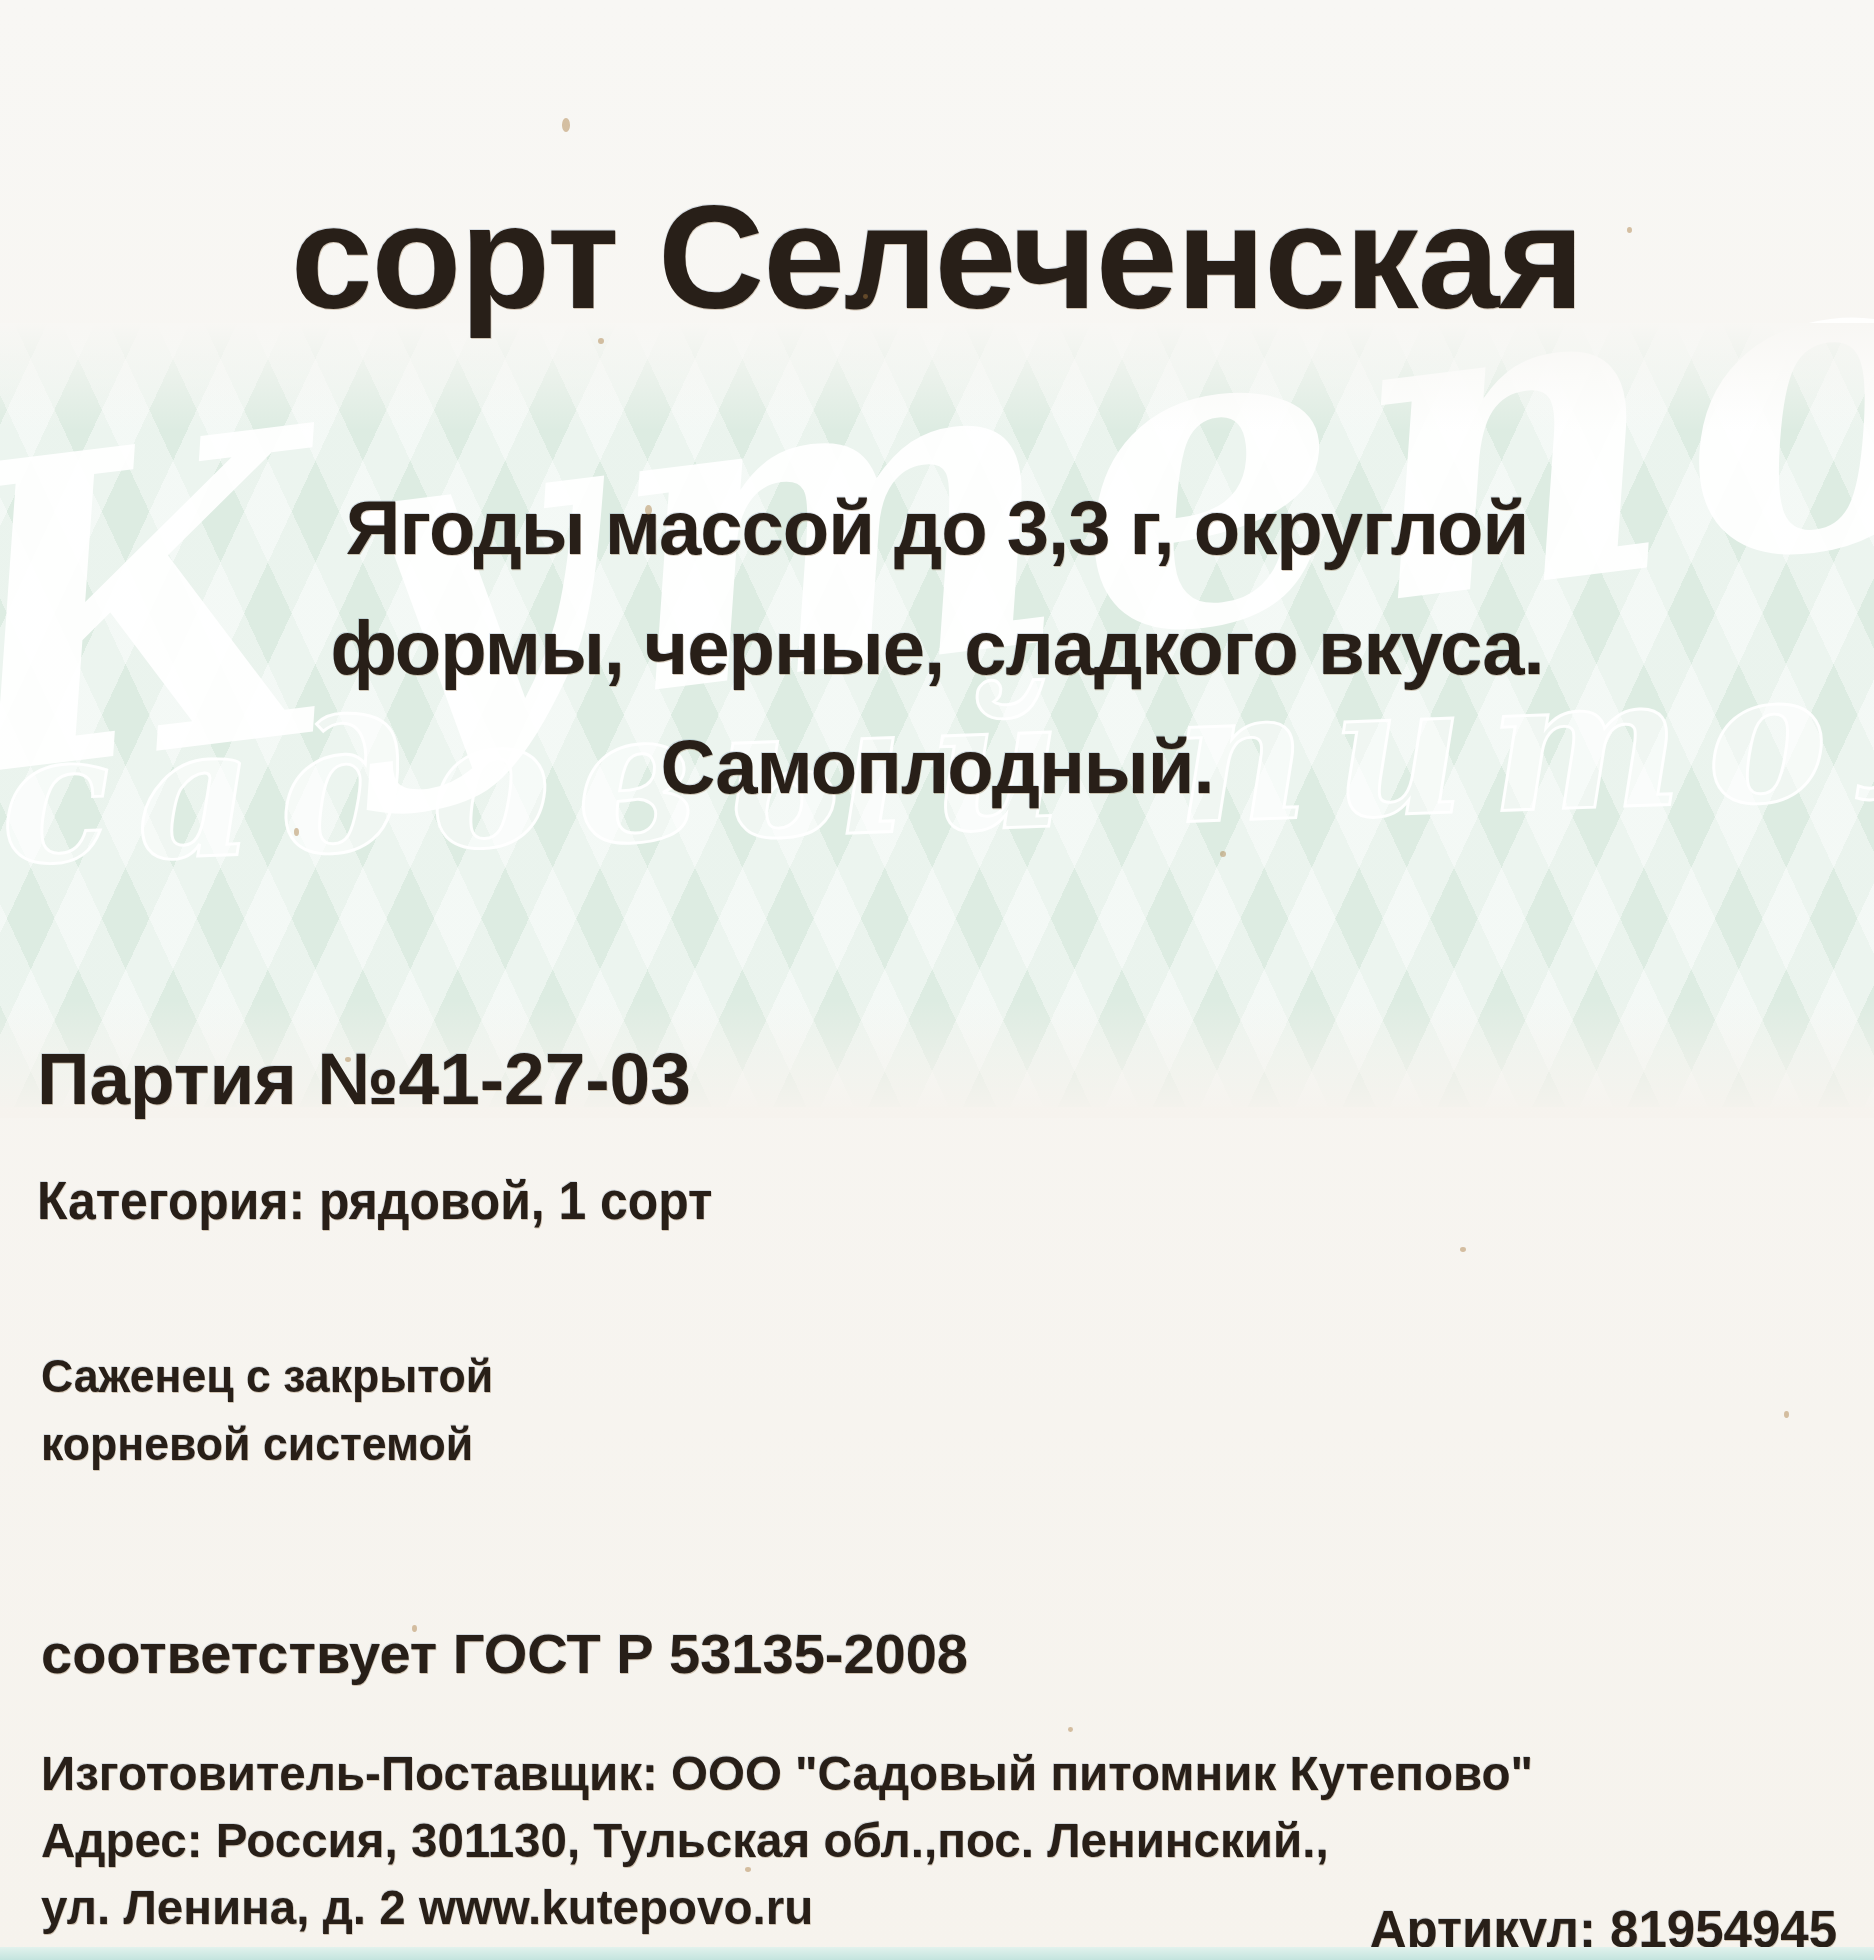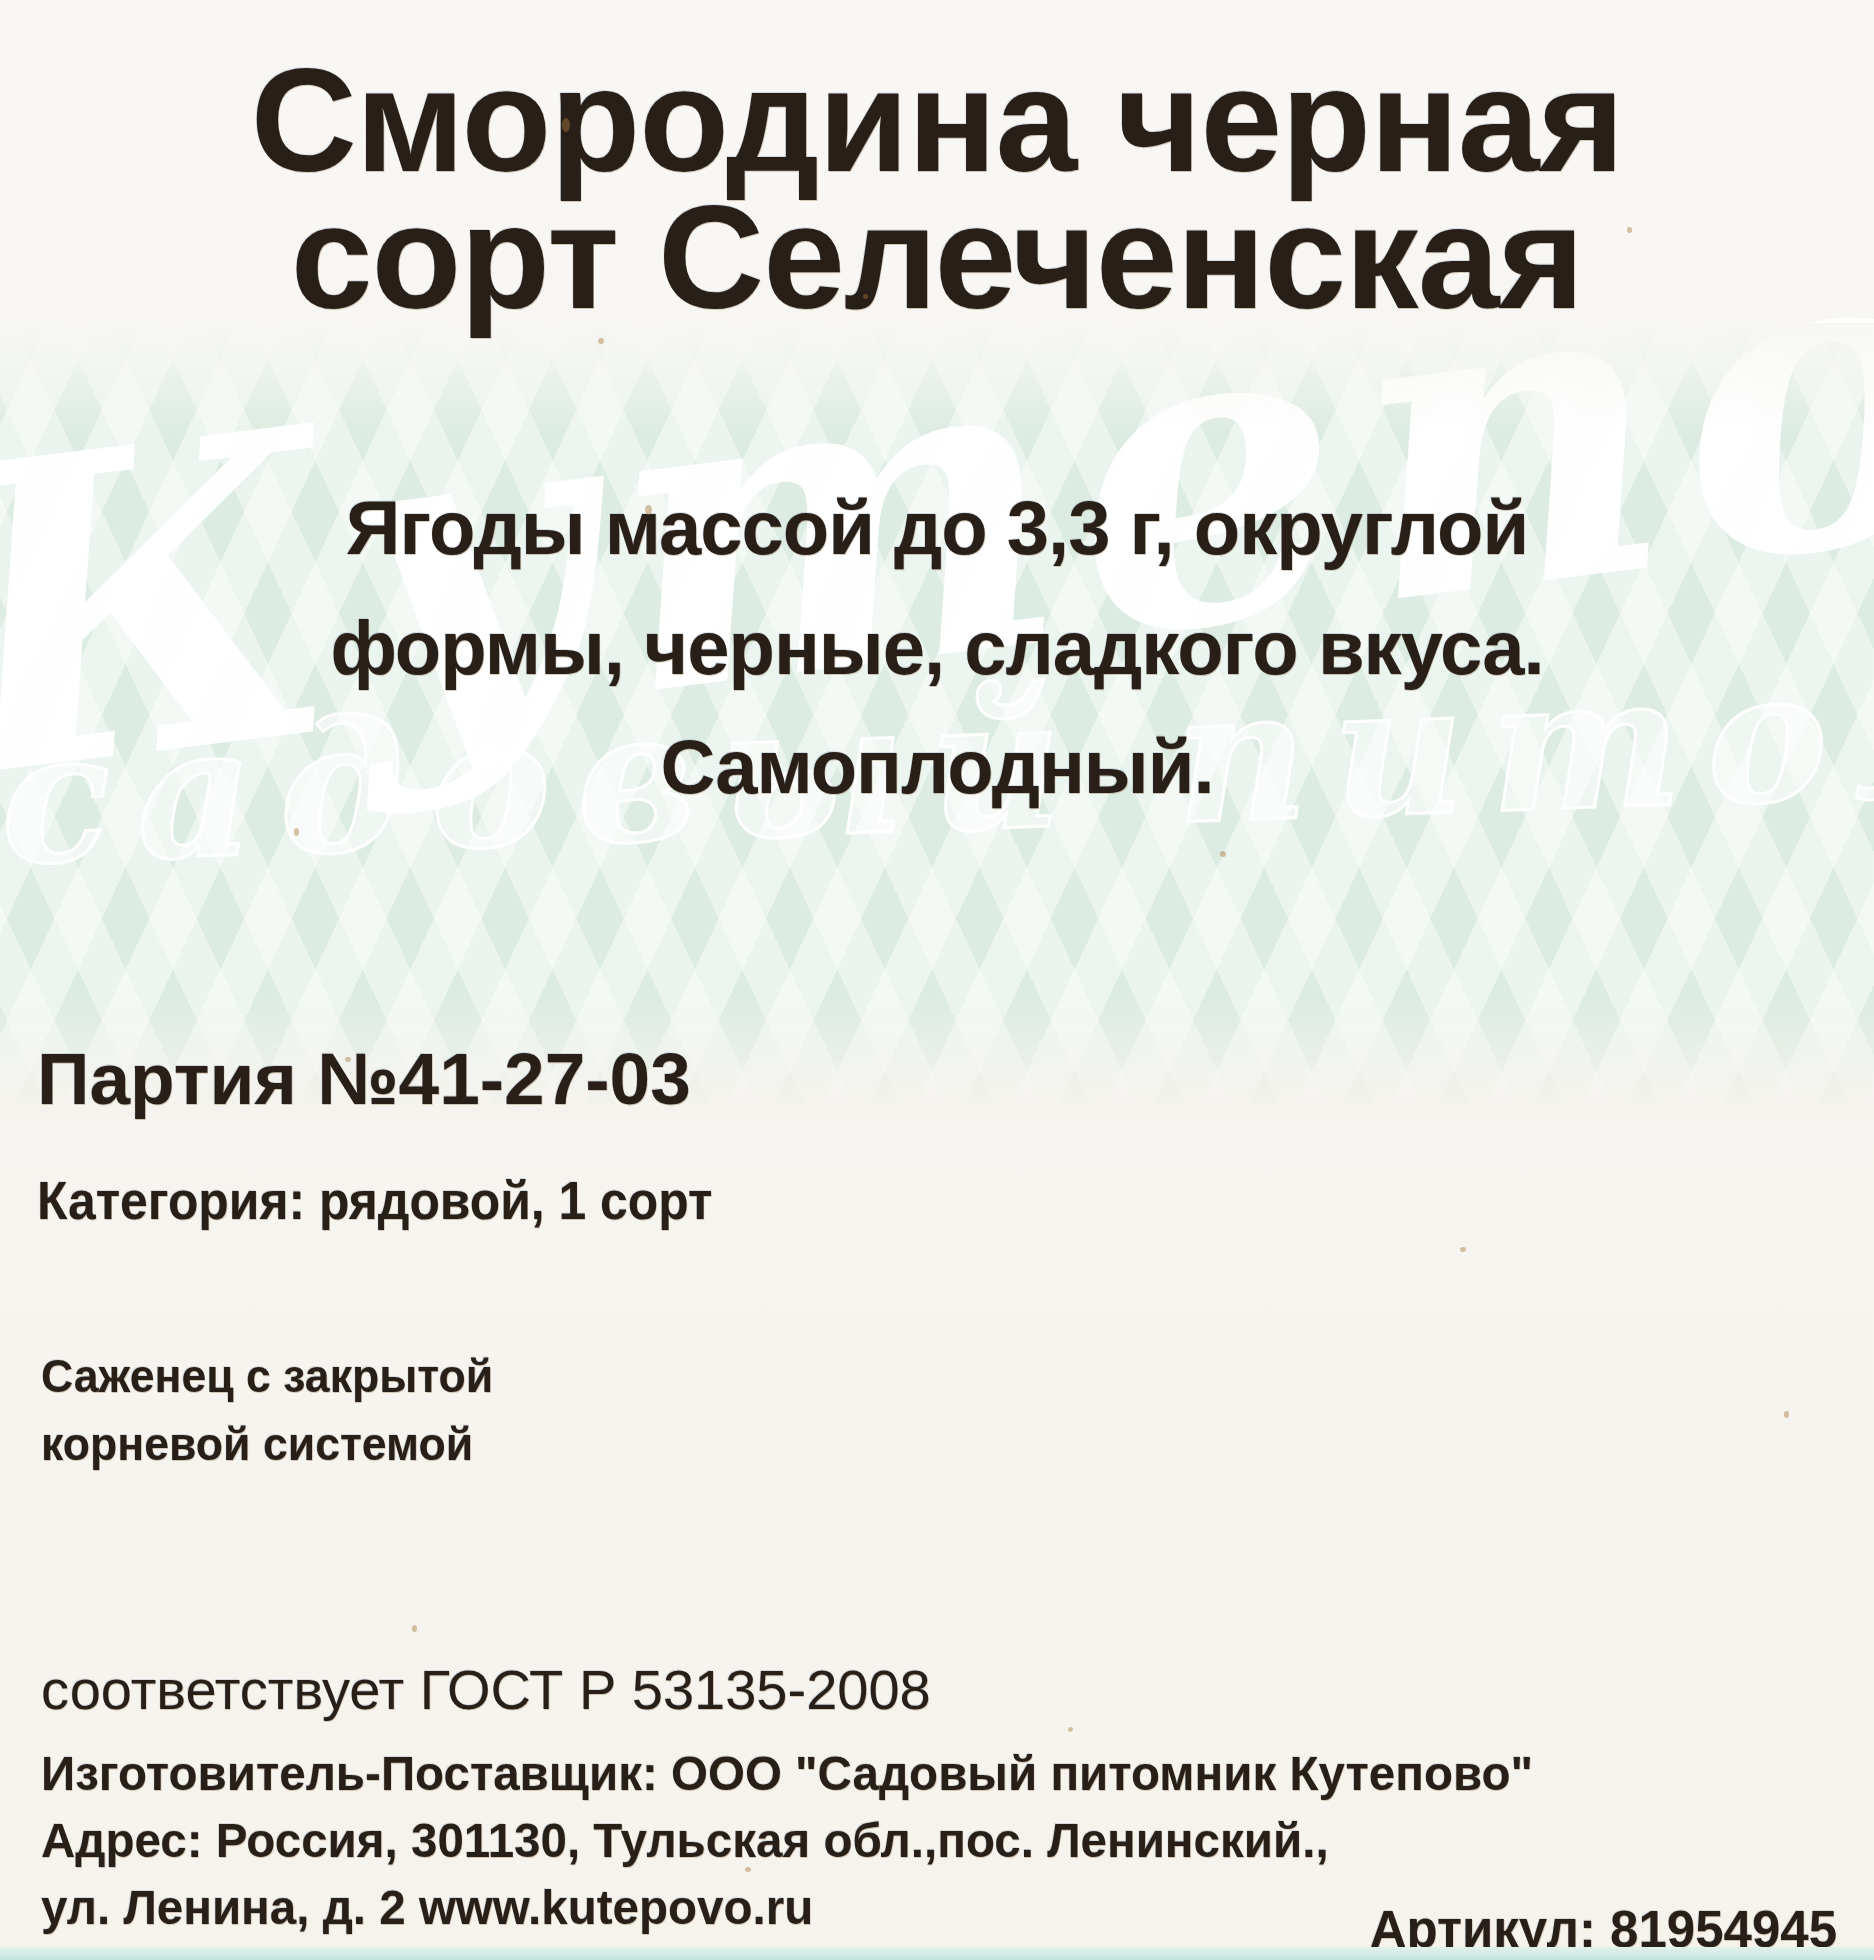--- a/index.html
+++ b/index.html
@@ -57,21 +57,21 @@
   }
   
   .txt{position:absolute;z-index:3;
     text-shadow:0.6px 0.8px 0 rgba(120,75,25,.28), -0.6px -0.6px 0 rgba(60,100,150,.18);}
   .center{left:0;width:1874px;text-align:center;}
   .t-title{font-size:147px;font-weight:700;letter-spacing:-1px;line-height:1;}
   .t-body{font-size:76px;font-weight:700;letter-spacing:-1px;line-height:1;}
   .t-batch{font-size:73px;font-weight:700;left:37px;}
   .t-cat{font-size:53px;font-weight:700;left:37px;transform:scaleX(.94);transform-origin:left;}
   .t-seed{font-size:46px;font-weight:700;left:41px;transform:scaleX(.97);transform-origin:left;line-height:1;}
-  .t-gost{font-size:56px;font-weight:400;left:41px;margin-top:36px;}
+  .t-gost{font-size:56px;font-weight:700;left:41px;}
   .t-maker{font-size:49px;font-weight:700;left:41px;transform:scaleX(.97);transform-origin:left;white-space:nowrap;}
   .t-article{font-size:51px;font-weight:700;right:37px;text-align:right;}
   
   .speck{position:absolute;border-radius:50%;background:#a8793f;opacity:.45;z-index:4;}
   
   .edge-strip{
     position:absolute;left:0;bottom:0;width:1874px;height:12.7px;
     background:linear-gradient(180deg,#e2f2ed 0%, #c3e4de 100%);
     z-index:5;
   }
@@ -80,21 +80,20 @@
 <body>
 
 <div class="label">
 
   <div class="wm-band"></div>
   <div class="wm-script">Кутепово</div>
   <div class="wm-sub">садовый питомник</div>
   <div class="wm-fade-top"></div>
   <div class="wm-fade-bottom"></div>
 
-  <div class="txt center t-title" style="top:47px">Смородина черная</div>
   <div class="txt center t-title" style="top:184px">сорт Селеченская</div>
 
   <div class="txt center t-body" style="top:490px">Ягоды массой до 3,3 г, округлой</div>
   <div class="txt center t-body" style="top:729px">Самоплодный.</div>
   <div class="txt center t-body" style="top:610px">формы, черные, сладкого вкуса.</div>
 
   <div class="txt t-batch" style="top:1037px">Партия №41-27-03</div>
   <div class="txt t-cat" style="top:1170px">Категория: рядовой, 1 сорт</div>
 
   <div class="txt t-seed" style="top:1353px">Саженец с закрытой</div>

